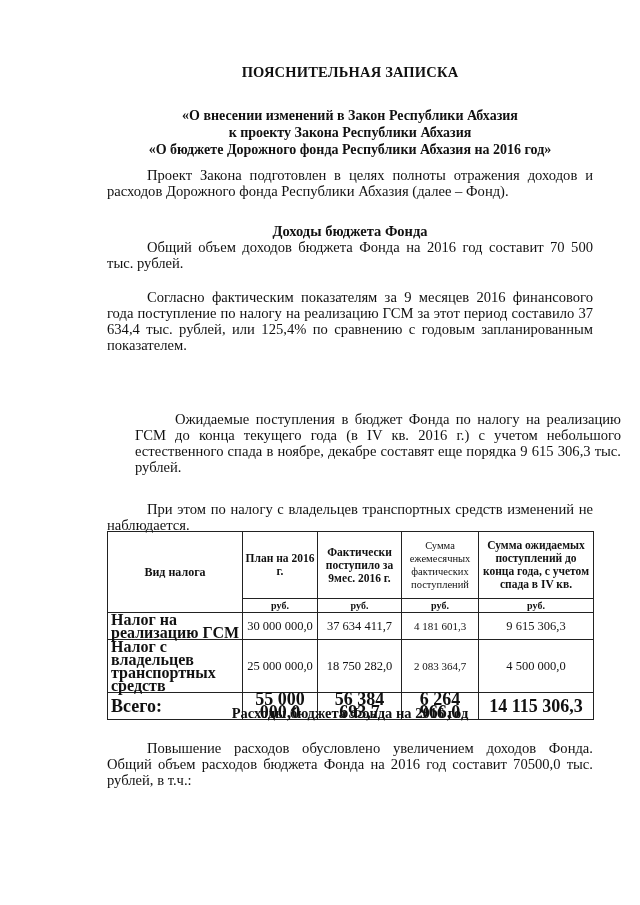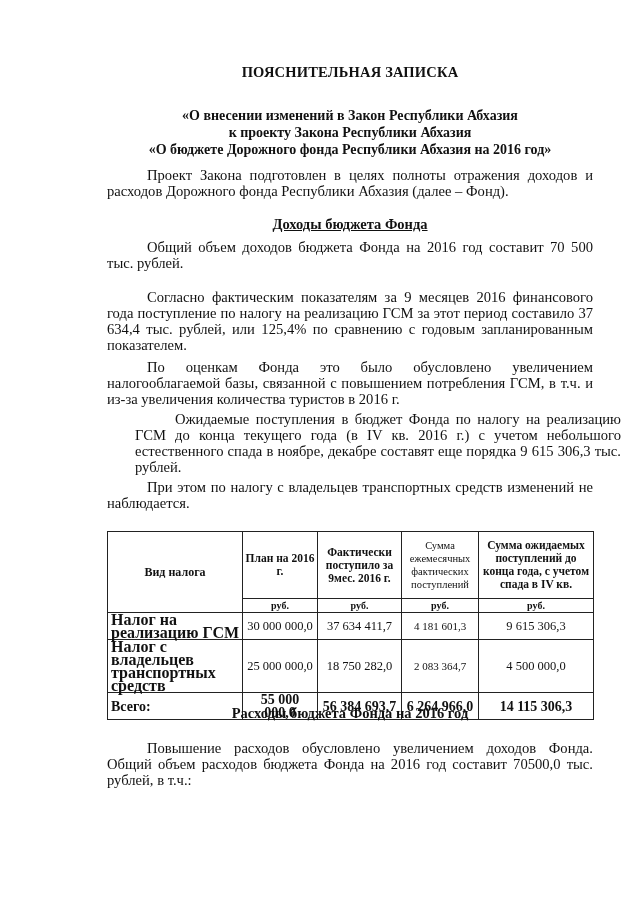--- a/index.html
+++ b/index.html
@@ -12,46 +12,46 @@
   .center { position: absolute; left: 100px; width: 500px; text-align: center; font-weight: bold; }
   #title { top: 64px; font-size: 14.5px; letter-spacing: 0.2px; }
   #subtitle { top: 107px; font-size: 14px; line-height: 17px; }
   .para {
     position: absolute; left: 107px; width: 486px;
     font-size: 14.6px; line-height: 16px; text-align: justify;
     text-indent: 40px; margin: 0;
   }
   .h2 { font-size: 14.5px; }
   #intro { top: 167px; }
-  #h-income { top: 216px; text-decoration: underline; }
+  #h-income { top: 223px; }
   #p1 { top: 239px; }
   #p2 { top: 289px; }
   #p3 { top: 359px; }
   #p4 { top: 411px; margin-left: 28px; }
-  #p5 { top: 479px; }
+  #p5 { top: 501px; }
   #h-expense { top: 705px; }
   #p6 { top: 740px; }
 
   table.taxes {
     position: absolute; left: 107px; top: 531px; width: 486px;
     border-collapse: collapse; font-size: 12.5px;
     table-layout: fixed;
   }
   table.taxes td, table.taxes th {
     border: 1px solid #222; padding: 0 2px; text-align: center; vertical-align: middle;
     line-height: 13px;
   }
   table.taxes { border: 1.5px solid #111; }
   table.taxes th { font-weight: bold; font-size: 11.5px; }
   .hdr-row th { height: 66px; }
   .hdr-row th.vid { font-size: 12px; }
   .unit-row td { height: 13px; font-size: 10px; font-weight: bold; line-height: 12px; }
   .data-row td { height: 26px; font-size: 12.5px; }
   .data-row td.name { text-align: left; font-weight: bold; font-size: 16px; line-height: 13px; padding-left: 3px; }
-  .total-row td { height: 15px; font-weight: bold; font-size: 14px; line-height: 15px; border-top: 1.5px solid #111; margin-left: 43px; }
+  .total-row td { height: 15px; font-weight: bold; font-size: 18px; line-height: 15px; border-top: 1.5px solid #111; margin-left: 43px; }
   .total-row td.name { text-align: left; padding-left: 3px; }
   col.c1 { width: 135px; } col.c2 { width: 75px; } col.c3 { width: 84px; } col.c4 { width: 77px; } col.c5 { width: 115px; }
 </style>
 </head>
 <body>
 
 <div class="page">
 
   <div id="title" class="center">ПОЯСНИТЕЛЬНАЯ ЗАПИСКА</div>
 
@@ -60,21 +60,20 @@
     <div>к проекту Закона Республики Абхазия</div>
     <div>«О бюджете Дорожного фонда Республики Абхазия на 2016 год»</div>
   </div>
 
   <p id="intro" class="para">Проект Закона подготовлен в целях полноты отражения доходов и расходов Дорожного фонда Республики Абхазия (далее – Фонд).</p>
 
   <div id="h-income" class="center h2">Доходы бюджета Фонда</div>
 
   <p id="p1" class="para">Общий объем доходов бюджета Фонда на 2016 год составит 70 500 тыс. рублей.</p>
   <p id="p2" class="para">Согласно фактическим показателям за 9 месяцев 2016 финансового года поступление по налогу на реализацию ГСМ за этот период составило 37 634,4 тыс. рублей, или 125,4% по сравнению с годовым запланированным показателем.</p>
-  <p id="p3" class="para">По оценкам Фонда это было обусловлено увеличением налогооблагаемой базы, связанной с повышением потребления ГСМ, в т.ч. и из-за увеличения количества туристов в 2016 г.</p>
   <p id="p4" class="para">Ожидаемые поступления в бюджет Фонда по налогу на реализацию ГСМ до конца текущего года (в IV кв. 2016 г.) с учетом небольшого естественного спада в ноябре, декабре составят еще порядка 9 615 306,3 тыс. рублей.</p>
   <p id="p5" class="para">При этом по налогу с владельцев транспортных средств изменений не наблюдается.</p>
 
   <table class="taxes">
     <colgroup>
         <col class="c1">
         <col class="c2">
         <col class="c3">
         <col class="c4">
         <col class="c5">

